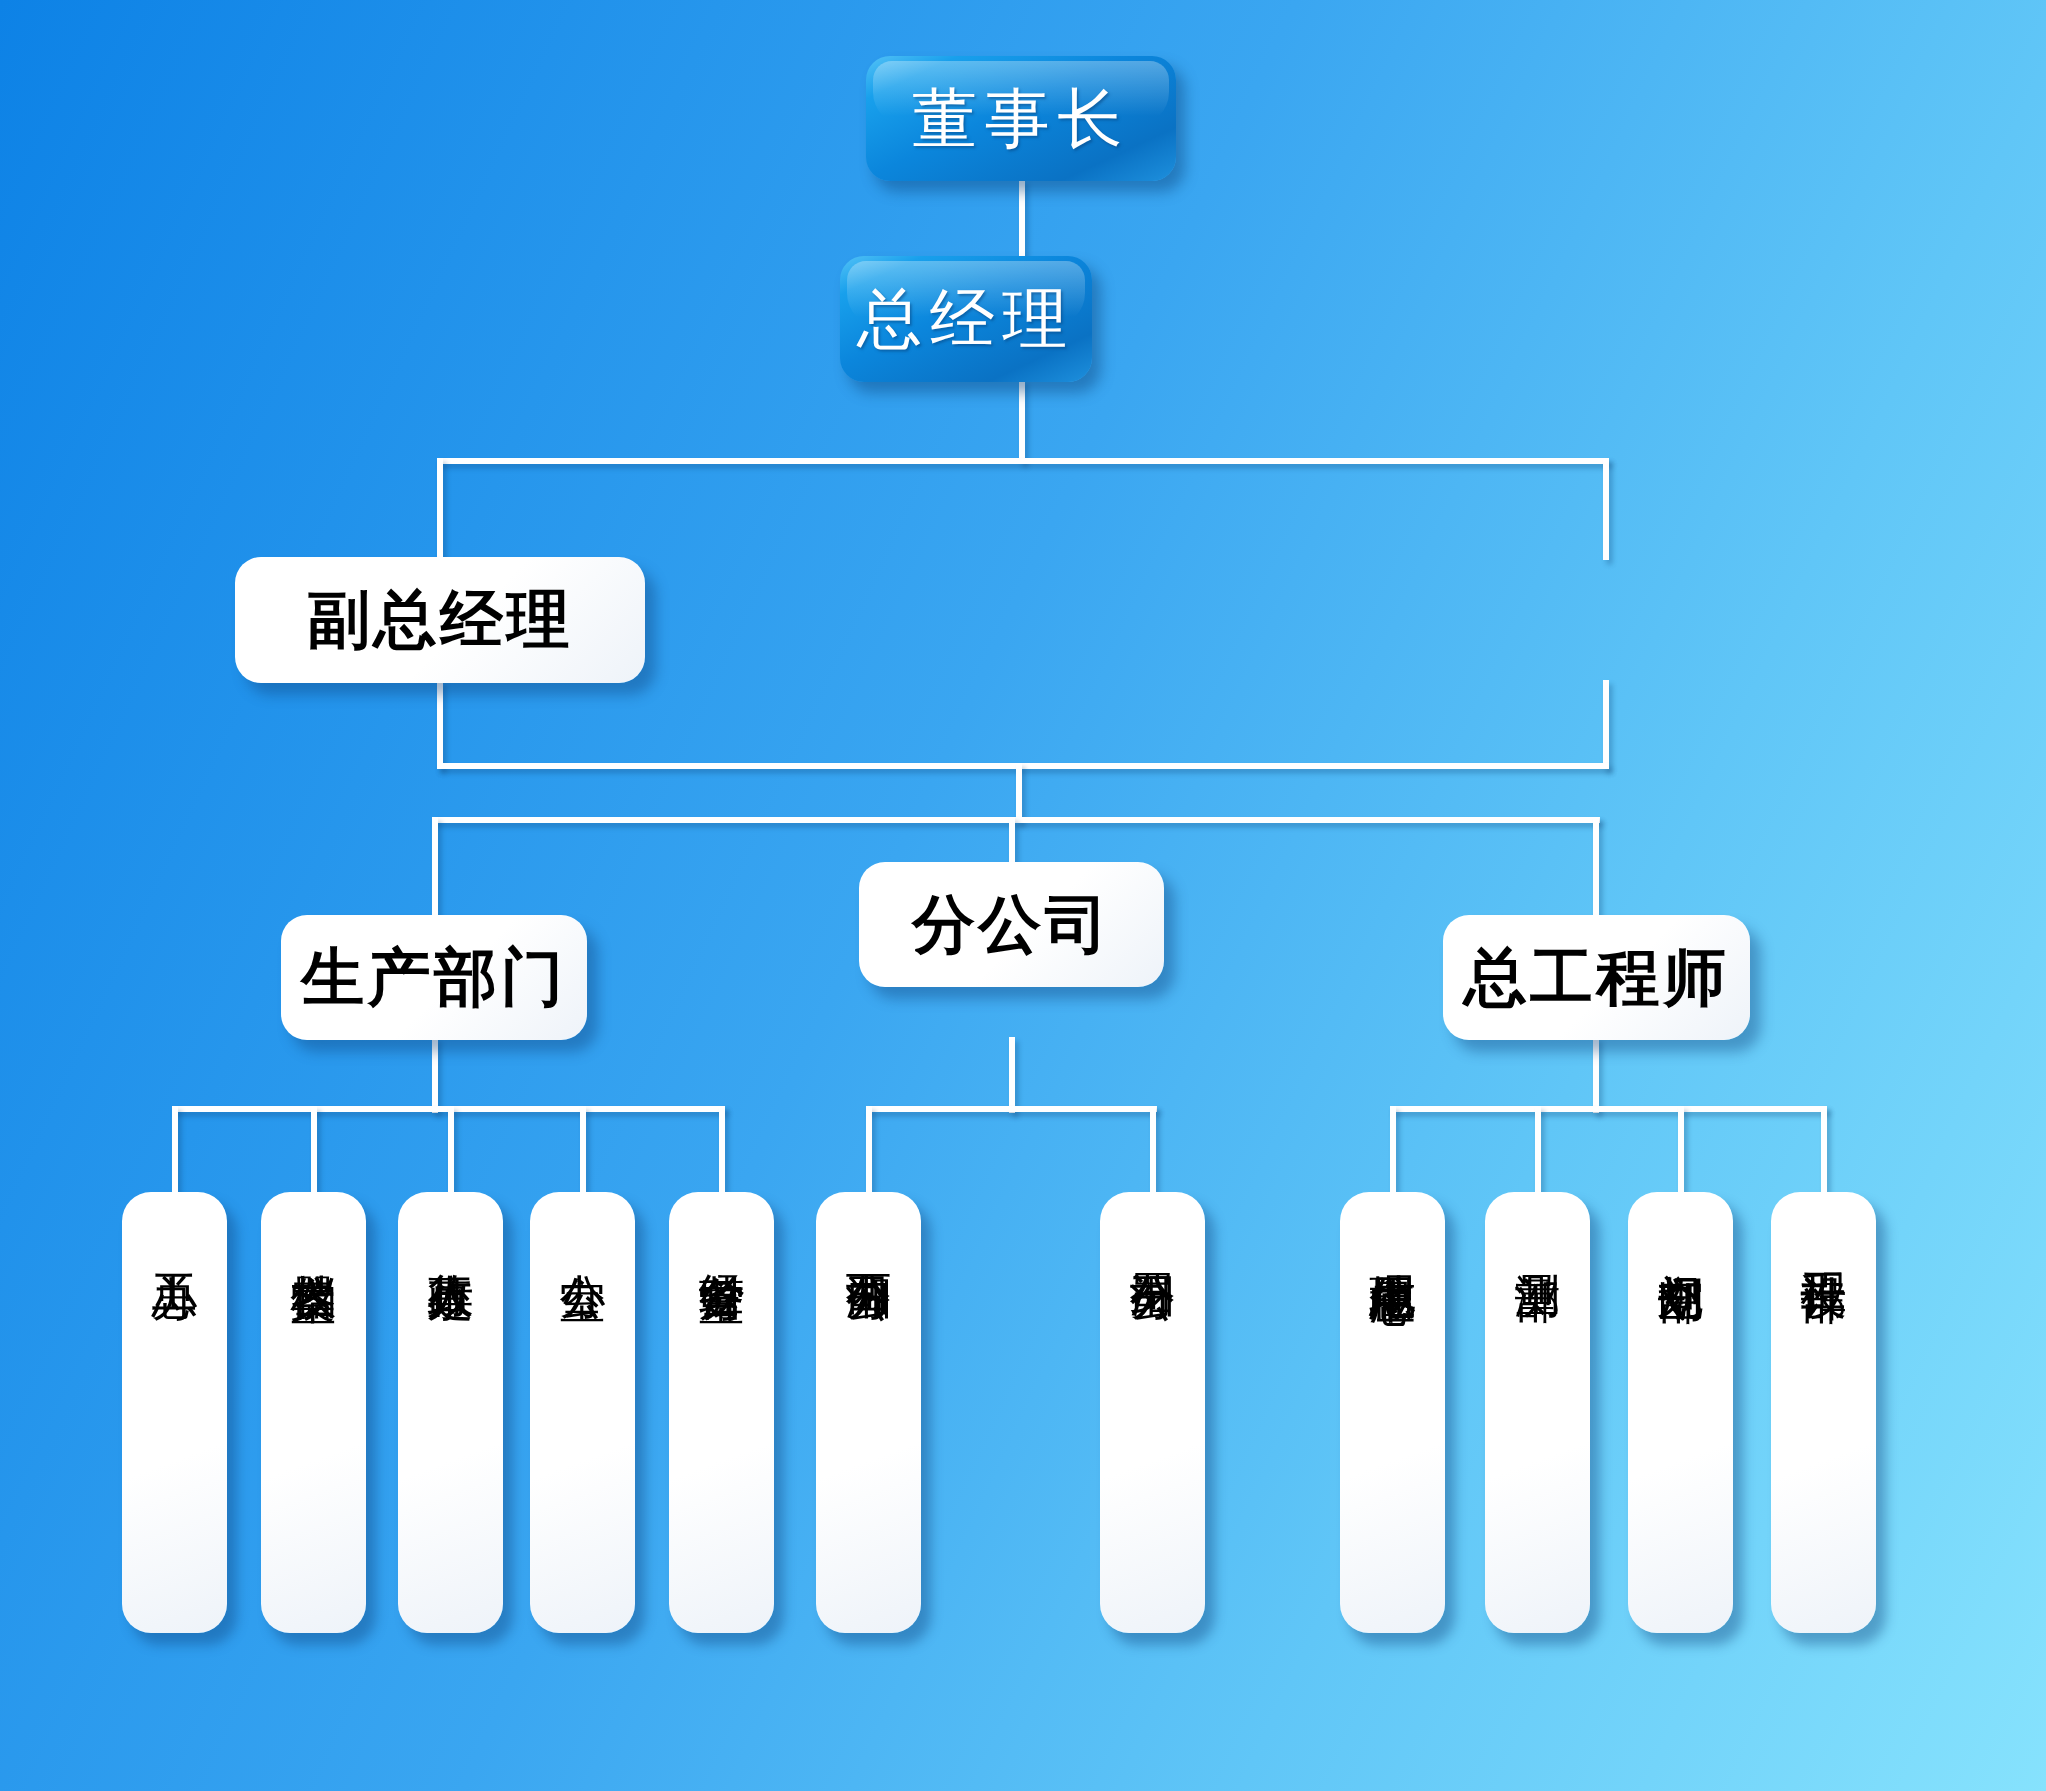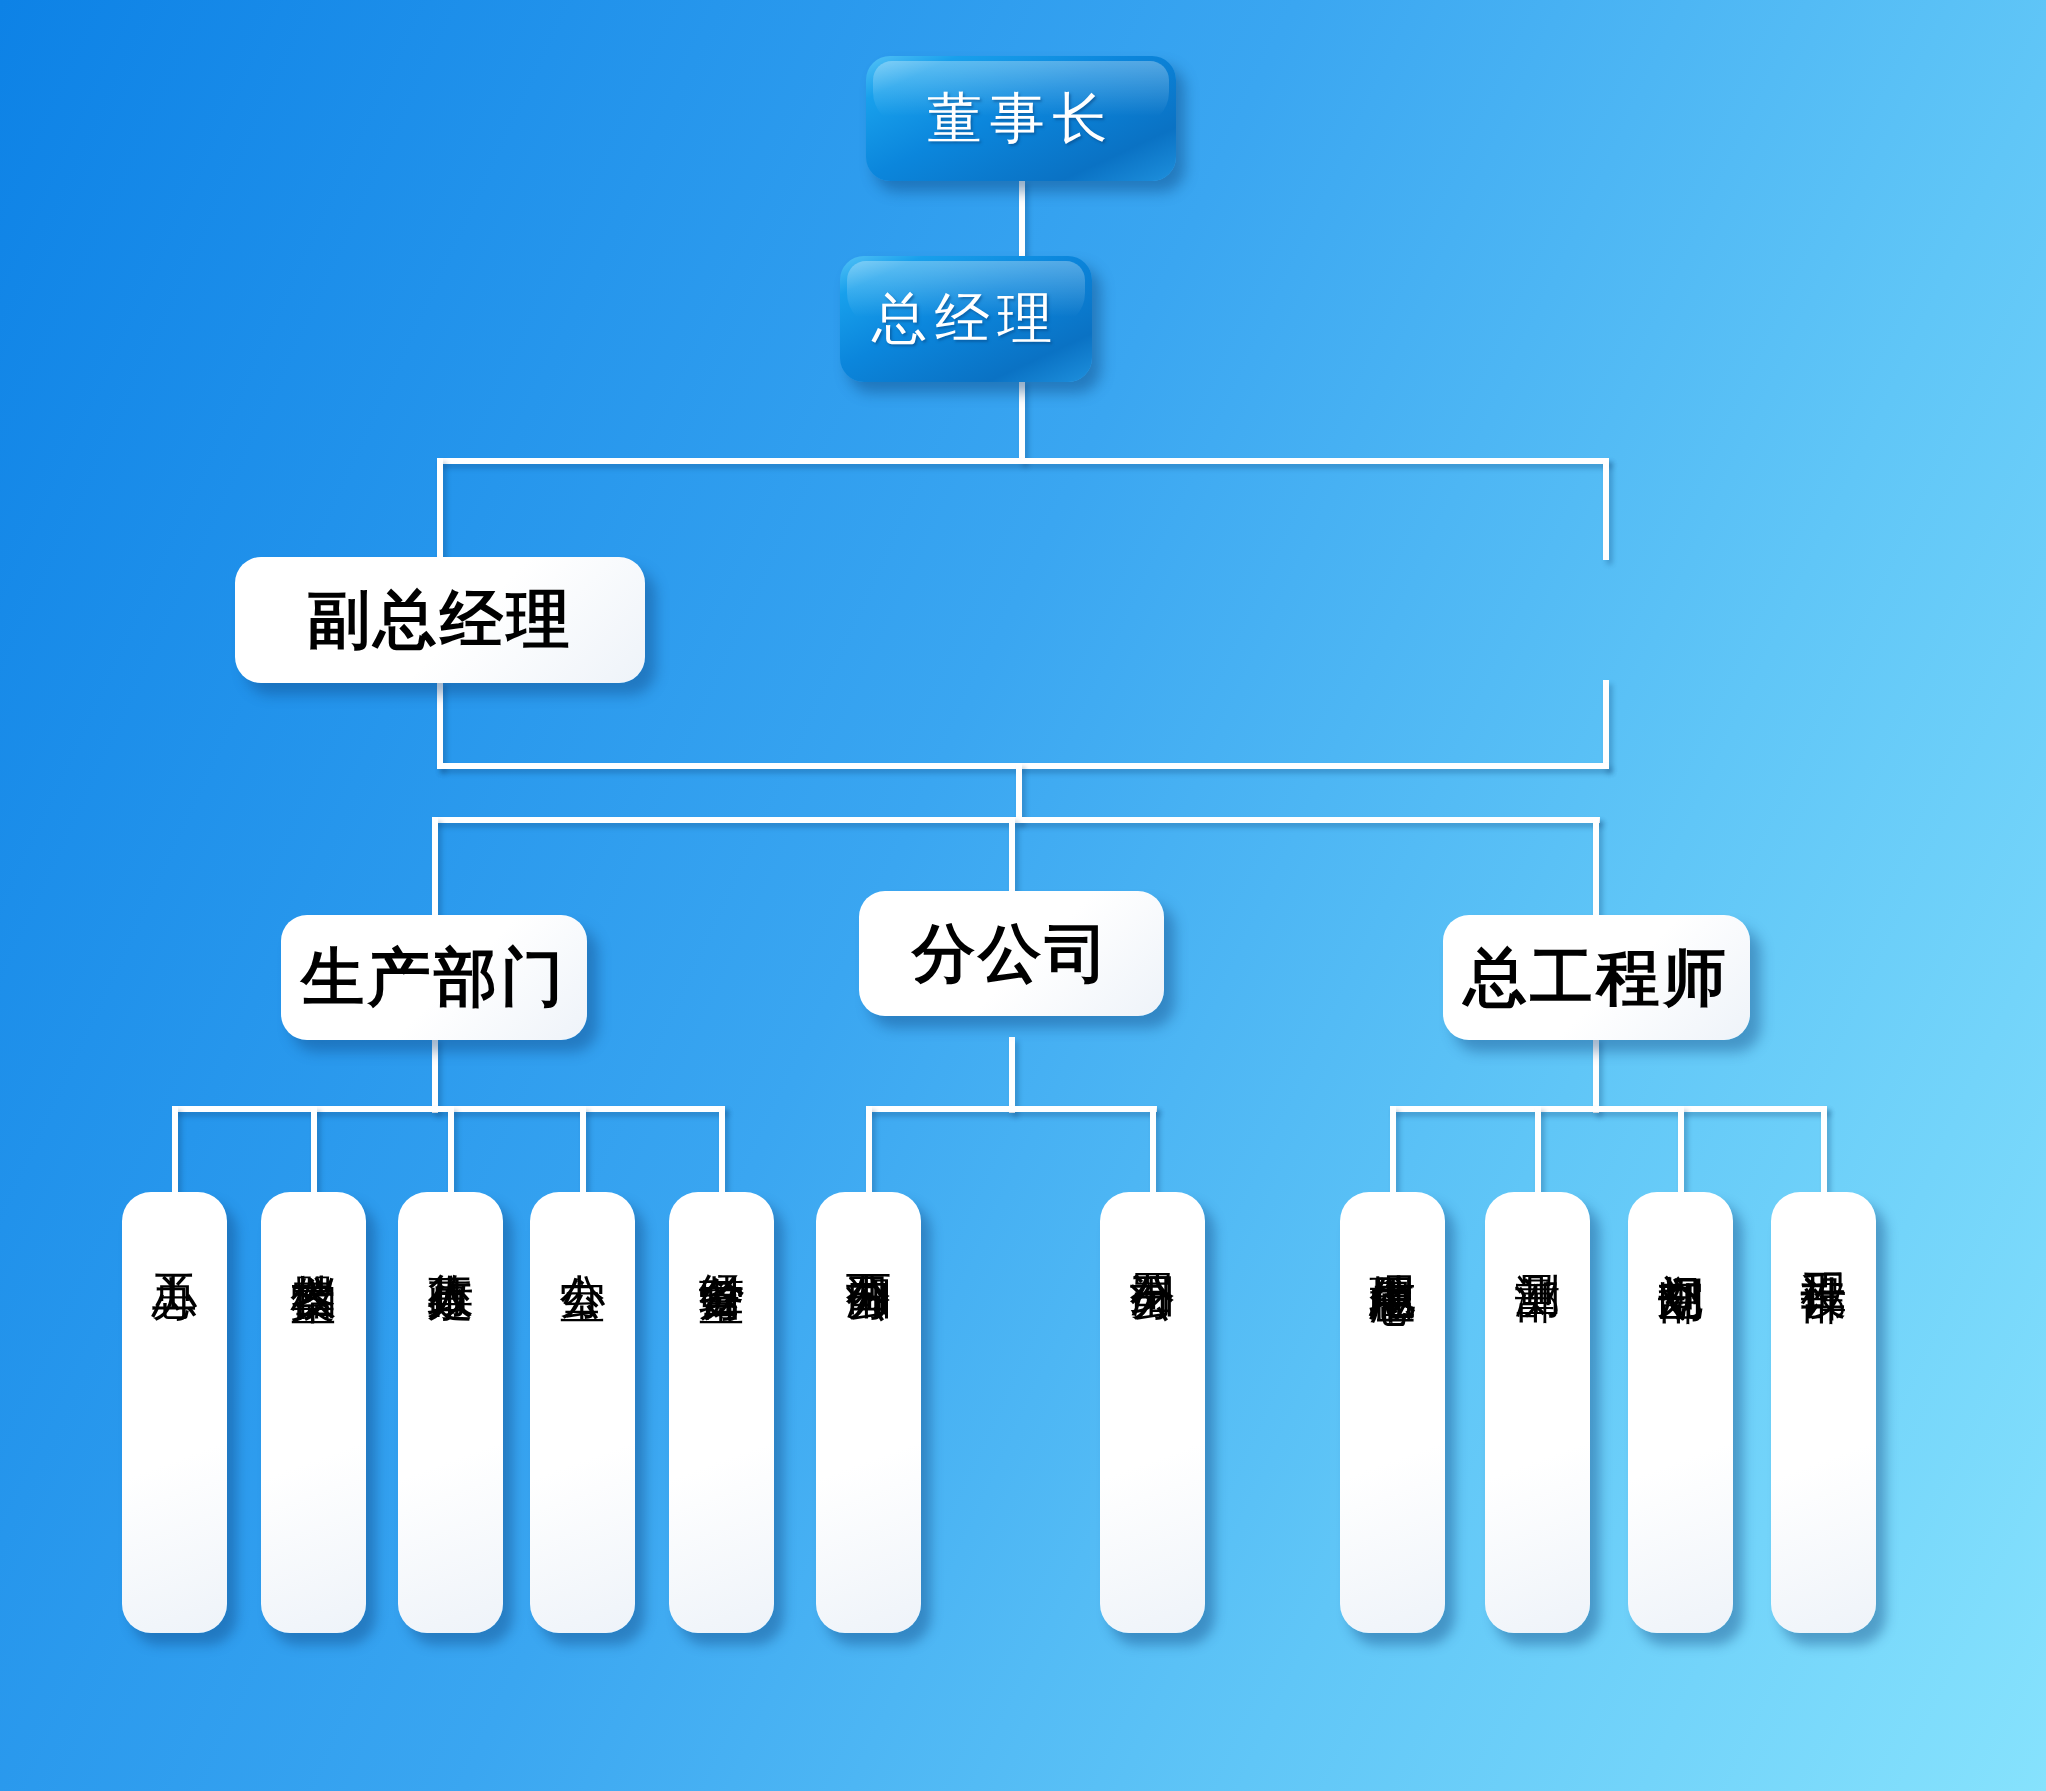--- a/index.html
+++ b/index.html
@@ -44,21 +44,21 @@
     content: "";
     position: absolute;
     left: 6.9px; right: 6.9px; top: 5.2px; height: 52%;
     border-radius: 19px 19px 34px 34px;
     background: linear-gradient(180deg, rgba(255,255,255,0.30), rgba(255,255,255,0.0) 85%);
     pointer-events: none;
   }
   .node.blue .lbl {
     position: relative;
     z-index: 1;
-    font-size: 55px;
+    font-size: 65px;
     letter-spacing: 7.7px;
     text-shadow: 1.7px 1.7px 2.6px rgba(8, 70, 130, 0.55);
     white-space: nowrap;
   }
 
   
   .node.white {
     background: linear-gradient(135deg, #ffffff 55%, #eef3f9 100%);
     box-shadow: 10.3px 12px 13px rgba(13, 64, 120, 0.38);
     color: #000000;
@@ -136,21 +136,21 @@
     <span class="lbl">总经理</span>
   </div>
 
   <div class="node white" style="left:235px;top:557px;width:410px;height:126px">
     <span class="lbl">副总经理</span>
   </div>
 
   <div class="node white" style="left:281px;top:915px;width:306px;height:125px">
     <span class="lbl">生产部门</span>
   </div>
-  <div class="node white" style="left:859px;top:891px;width:305px;height:125px">
+  <div class="node white" style="left:859px;top:862px;width:305px;height:125px">
     <span class="lbl">分公司</span>
   </div>
   <div class="node white" style="left:1443px;top:915px;width:307px;height:125px">
     <span class="lbl">总工程师</span>
   </div>
 
   <div class="node tall" style="left:122px;top:1192px;width:105px;height:441px">
     <span class="vlbl">总工办</span>
   </div>
   <div class="node tall" style="left:261px;top:1192px;width:105px;height:441px">

